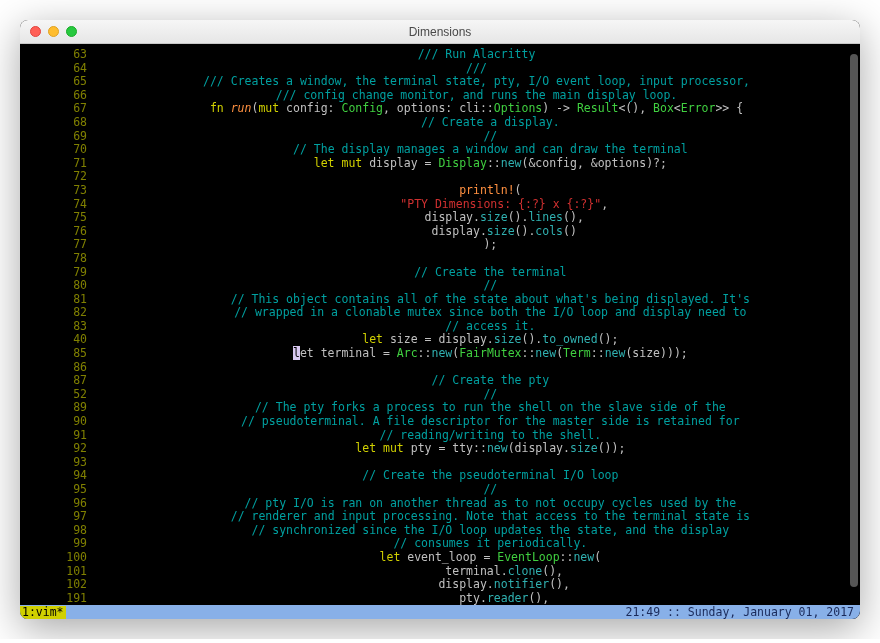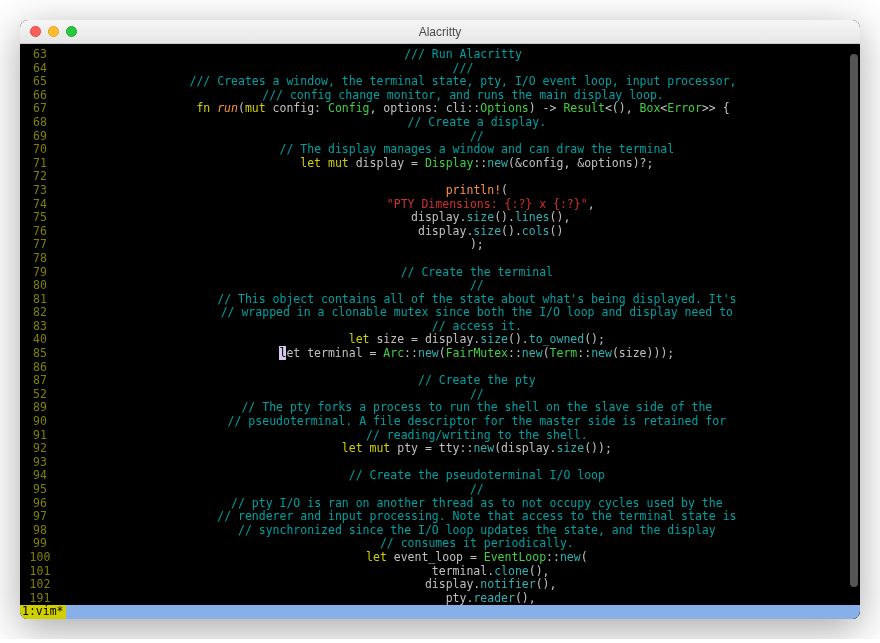--- a/index.html
+++ b/index.html
@@ -47,26 +47,27 @@
       font-size: 11.5px;
       line-height: 13.6px;
       color: #c0c0c0;
       position: relative;
     }
     .code-area {
       display: flex;
       padding: 4px 0 0 0;
     }
     .gutter {
-      text-align: center;
+      text-align: right;
       color: #808000;
       padding-right: 6px;
       width: 46px;
       flex-shrink: 0;
       user-select: none;
+      margin-left: 27px;
     }
     .code {
       white-space: pre;
       flex: 1;
       text-align: center;
     }
     .line { height: 13.6px; }
     .c-comment { color: #00a0a0; }
     .c-kw { color: #d0d000; }
     .c-fn { color: #ff9040; font-style: italic; }
@@ -90,20 +91,21 @@
       display: flex;
       justify-content: flex-end;
       gap: 60px;
     }
     .status-bottom {
       background: #88b0e8;
       color: #000;
       display: flex;
       font-size: 11.5px;
       height: 14px;
+      align-items: center;
     }
     .status-bottom .left {
       background: #d0d000;
       color: #000;
       padding: 0 2px;
     }
     .status-bottom .fill { flex: 1; }
     .status-bottom .right {
       padding: 0 6px;
       color: #1a2a5a;
@@ -130,21 +132,21 @@
 </head>
 <body>
 
 <div class="window">
   <div class="titlebar">
     <div class="traffic-lights">
       <div class="dot dot-close"></div>
       <div class="dot dot-min"></div>
       <div class="dot dot-max"></div>
     </div>
-    <div class="title">Alacritty</div>
+    <div class="title">Dimensions</div>
   </div>
 
   <div class="terminal">
     <div class="code-area">
       <div class="gutter" id="gutter">
           <div class="line">63</div>
           <div class="line">64</div>
           <div class="line">65</div>
           <div class="line">66</div>
           <div class="line">67</div>
@@ -183,18 +185,19 @@
           <div class="line">100</div>
           <div class="line">101</div>
           <div class="line">102</div>
           <div class="line">191</div>
         </div>
       <div class="code" id="code"><div class="line"><span class="c-comment">/// Run Alacritty</span></div><div class="line"><span class="c-comment">///</span></div><div class="line"><span class="c-comment">/// Creates a window, the terminal state, pty, I/O event loop, input processor,</span></div><div class="line"><span class="c-comment">/// config change monitor, and runs the main display loop.</span></div><div class="line"><span class="c-kw">fn </span><span class="c-fn">run</span><span class="c-punct">(</span><span class="c-kw">mut </span><span class="c-ident">config: </span><span class="c-type">Config</span><span class="c-punct">, options: cli::</span><span class="c-type">Options</span><span class="c-punct">) -&gt; </span><span class="c-type">Result</span><span class="c-punct">&lt;(), </span><span class="c-type">Box</span><span class="c-punct">&lt;</span><span class="c-type">Error</span><span class="c-punct">&gt;&gt; {</span></div><div class="line"><span class="c-comment">    // Create a display.</span></div><div class="line"><span class="c-comment">    //</span></div><div class="line"><span class="c-comment">    // The display manages a window and can draw the terminal</span></div><div class="line"><span class="c-ident">    </span><span class="c-kw">let mut</span><span class="c-ident"> display = </span><span class="c-type">Display</span><span class="c-punct">::</span><span class="c-method">new</span><span class="c-punct">(&amp;config, &amp;options)?;</span></div><div class="line"> </div><div class="line"><span class="c-ident">    </span><span class="c-macro">println!</span><span class="c-punct">(</span></div><div class="line"><span class="c-ident">        </span><span class="c-str">"PTY Dimensions: {:?} x {:?}"</span><span class="c-punct">,</span></div><div class="line"><span class="c-ident">        display.</span><span class="c-method">size</span><span class="c-punct">().</span><span class="c-method">lines</span><span class="c-punct">(),</span></div><div class="line"><span class="c-ident">        display.</span><span class="c-method">size</span><span class="c-punct">().</span><span class="c-method">cols</span><span class="c-punct">()</span></div><div class="line"><span class="c-punct">    );</span></div><div class="line"> </div><div class="line"><span class="c-comment">    // Create the terminal</span></div><div class="line"><span class="c-comment">    //</span></div><div class="line"><span class="c-comment">    // This object contains all of the state about what's being displayed. It's</span></div><div class="line"><span class="c-comment">    // wrapped in a clonable mutex since both the I/O loop and display need to</span></div><div class="line"><span class="c-comment">    // access it.</span></div><div class="line"><span class="c-ident">    </span><span class="c-kw">let</span><span class="c-ident"> size = display.</span><span class="c-method">size</span><span class="c-punct">().</span><span class="c-method">to_owned</span><span class="c-punct">();</span></div><div class="line"><span class="c-ident">    </span><span class="cursor">l</span><span class="c-ident">et terminal = </span><span class="c-type">Arc</span><span class="c-punct">::</span><span class="c-method">new</span><span class="c-punct">(</span><span class="c-type">FairMutex</span><span class="c-punct">::</span><span class="c-method">new</span><span class="c-punct">(</span><span class="c-type">Term</span><span class="c-punct">::</span><span class="c-method">new</span><span class="c-punct">(size)));</span></div><div class="line"> </div><div class="line"><span class="c-comment">    // Create the pty</span></div><div class="line"><span class="c-comment">    //</span></div><div class="line"><span class="c-comment">    // The pty forks a process to run the shell on the slave side of the</span></div><div class="line"><span class="c-comment">    // pseudoterminal. A file descriptor for the master side is retained for</span></div><div class="line"><span class="c-comment">    // reading/writing to the shell.</span></div><div class="line"><span class="c-ident">    </span><span class="c-kw">let mut</span><span class="c-ident"> pty = tty::</span><span class="c-method">new</span><span class="c-punct">(display.</span><span class="c-method">size</span><span class="c-punct">());</span></div><div class="line"> </div><div class="line"><span class="c-comment">    // Create the pseudoterminal I/O loop</span></div><div class="line"><span class="c-comment">    //</span></div><div class="line"><span class="c-comment">    // pty I/O is ran on another thread as to not occupy cycles used by the</span></div><div class="line"><span class="c-comment">    // renderer and input processing. Note that access to the terminal state is</span></div><div class="line"><span class="c-comment">    // synchronized since the I/O loop updates the state, and the display</span></div><div class="line"><span class="c-comment">    // consumes it periodically.</span></div><div class="line"><span class="c-ident">    </span><span class="c-kw">let</span><span class="c-ident"> event_loop = </span><span class="c-type">EventLoop</span><span class="c-punct">::</span><span class="c-method">new</span><span class="c-punct">(</span></div><div class="line"><span class="c-ident">        terminal.</span><span class="c-method">clone</span><span class="c-punct">(),</span></div><div class="line"><span class="c-ident">        display.</span><span class="c-method">notifier</span><span class="c-punct">(),</span></div><div class="line"><span class="c-ident">        pty.</span><span class="c-method">reader</span><span class="c-punct">(),</span></div></div>
     </div>
     <div class="status-bottom">
       <span class="left">1:vim*</span>
       <span class="fill"></span>
+      <span class="right">21:49 :: Sunday, January 01, 2017</span>
     </div>
     <div class="scrollbar">
       <div class="scrollbar-thumb"></div>
     </div>
   </div>
 </div>
 
 </body></html>

